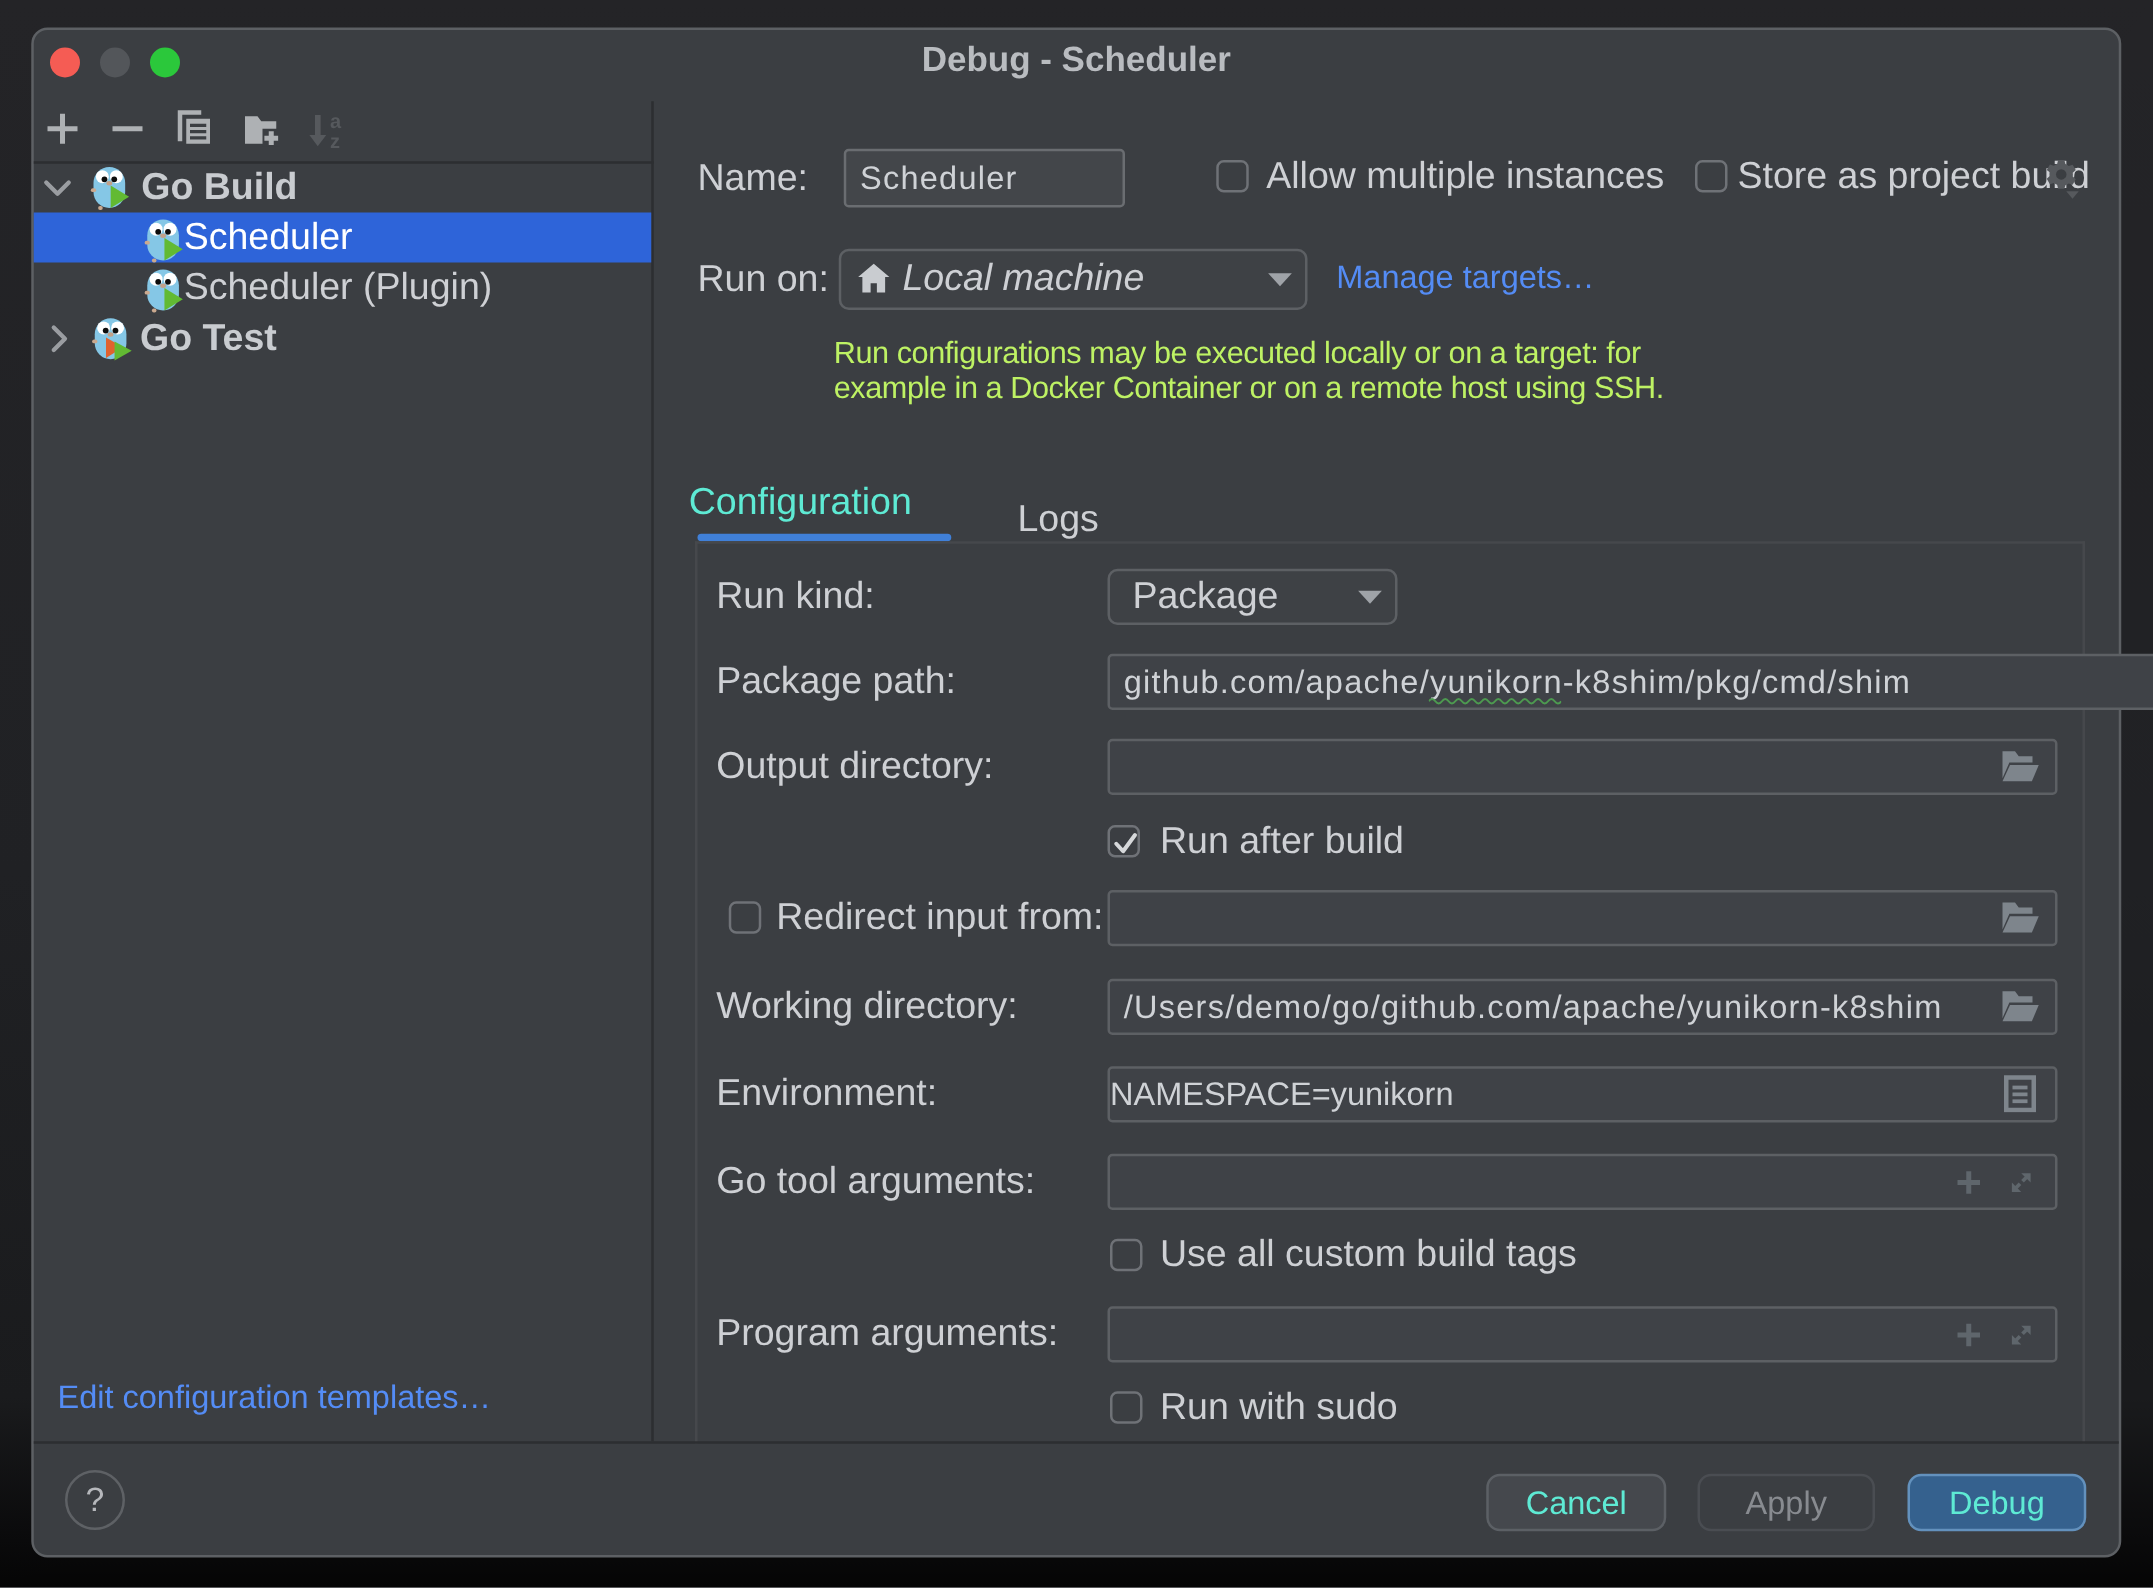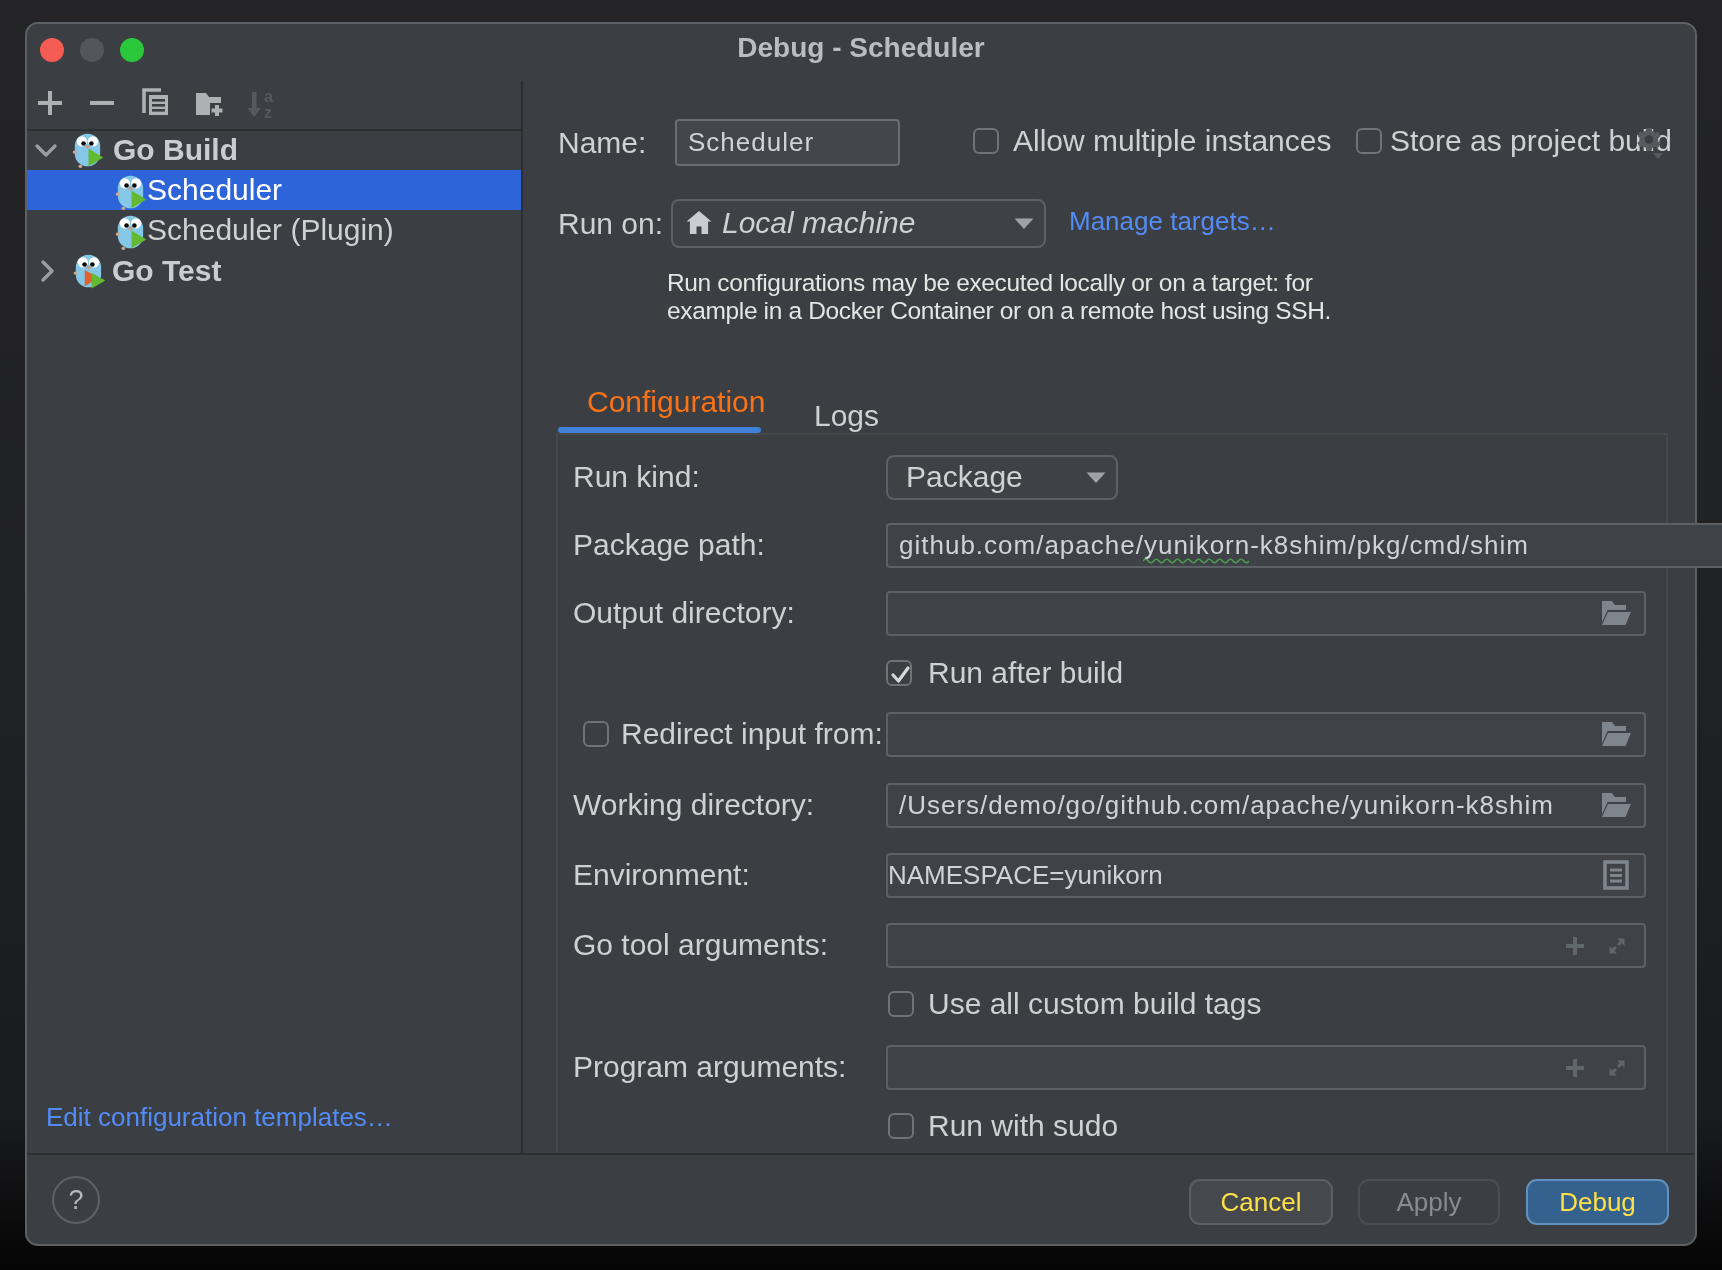--- a/index.html
+++ b/index.html
@@ -21,21 +21,21 @@
   }
   .drop {
     position:absolute; background:#3e4145; border:2px solid #5d6064; border-radius:8px;
   }
   .cb {
     position:absolute; width:26px; height:26px; border:2px solid #6f7277; border-radius:6px;
   }
   .sep { position:absolute; background:#2c2e31; }
   .btn {
     position:absolute; height:46px; border-radius:11px; font-size:26px;
-    color:#fde047; text-align:center; line-height:42px;
+    color:#5eead4; text-align:center; line-height:42px;
   }
   svg { position:absolute; display:block; }
 </style>
 </head>
 <body>
 <div class="dialog">
 
   <div class="abs" style="left:13px;top:14px;width:24px;height:24px;border-radius:50%;background:#f55c54;"></div>
   <div class="abs" style="left:53px;top:14px;width:24px;height:24px;border-radius:50%;background:#53565a;"></div>
   <div class="abs" style="left:93px;top:14px;width:24px;height:24px;border-radius:50%;background:#2bc83b;"></div>
@@ -147,23 +147,23 @@
   <div class="drop" style="left:644px;top:175px;width:375px;height:49px;"></div>
   <svg style="left:658px;top:185px;" width="28" height="27" viewBox="0 0 28 27">
       <path fill="#c9ccd0" d="M14 2l12.5 10.5h-3.4V25h-6.6v-7.5h-5V25H4.9V12.5H1.5z"></path>
     </svg>
   <div class="lbl" style="left:695px;top:186px;font-style:italic;">Local machine</div>
   <svg style="left:986px;top:193px;" width="22" height="13" viewBox="0 0 22 13">
       <polygon points="1.5,1.5 20.5,1.5 11,12" fill="#9fa3a8"></polygon>
     </svg>
   <div class="link" style="left:1042px;top:184px;">Manage targets…</div>
 
-  <div class="abs" style="left:640px;top:245px;color:#e5e5e5;font-size:24.5px;line-height:28px;white-space:nowrap;letter-spacing:-0.35px;">Run configurations may be executed locally or on a target: for<br>example in a Docker Container or on a remote host using SSH.</div>
-
-  <div class="lbl" style="left:560px;top:365px;color:#f97316;">Configuration</div>
+  <div class="abs" style="left:640px;top:245px;color:#bef264;font-size:24.5px;line-height:28px;white-space:nowrap;letter-spacing:-0.35px;">Run configurations may be executed locally or on a target: for<br>example in a Docker Container or on a remote host using SSH.</div>
+
+  <div class="lbl" style="left:524px;top:365px;color:#5eead4;">Configuration</div>
   <div class="lbl" style="left:760px;top:379px;margin-left:27px;">Logs</div>
   <div class="abs" style="left:531px;top:403px;width:203px;height:6px;border-radius:3px;background:#4080d8;"></div>
 
   <div class="abs" style="left:529px;top:409px;width:1112px;height:722px;border:2px solid #46484c;border-bottom:none;"></div>
 
   <div class="lbl" style="left:546px;top:440px;">Run kind:</div>
   <div class="drop" style="left:859px;top:431px;width:232px;height:45px;"></div>
   <div class="lbl" style="left:879px;top:440px;">Package</div>
   <svg style="left:1058px;top:447px;" width="22" height="13" viewBox="0 0 22 13">
       <polygon points="1.5,1.5 20.5,1.5 11,12" fill="#9fa3a8"></polygon>

